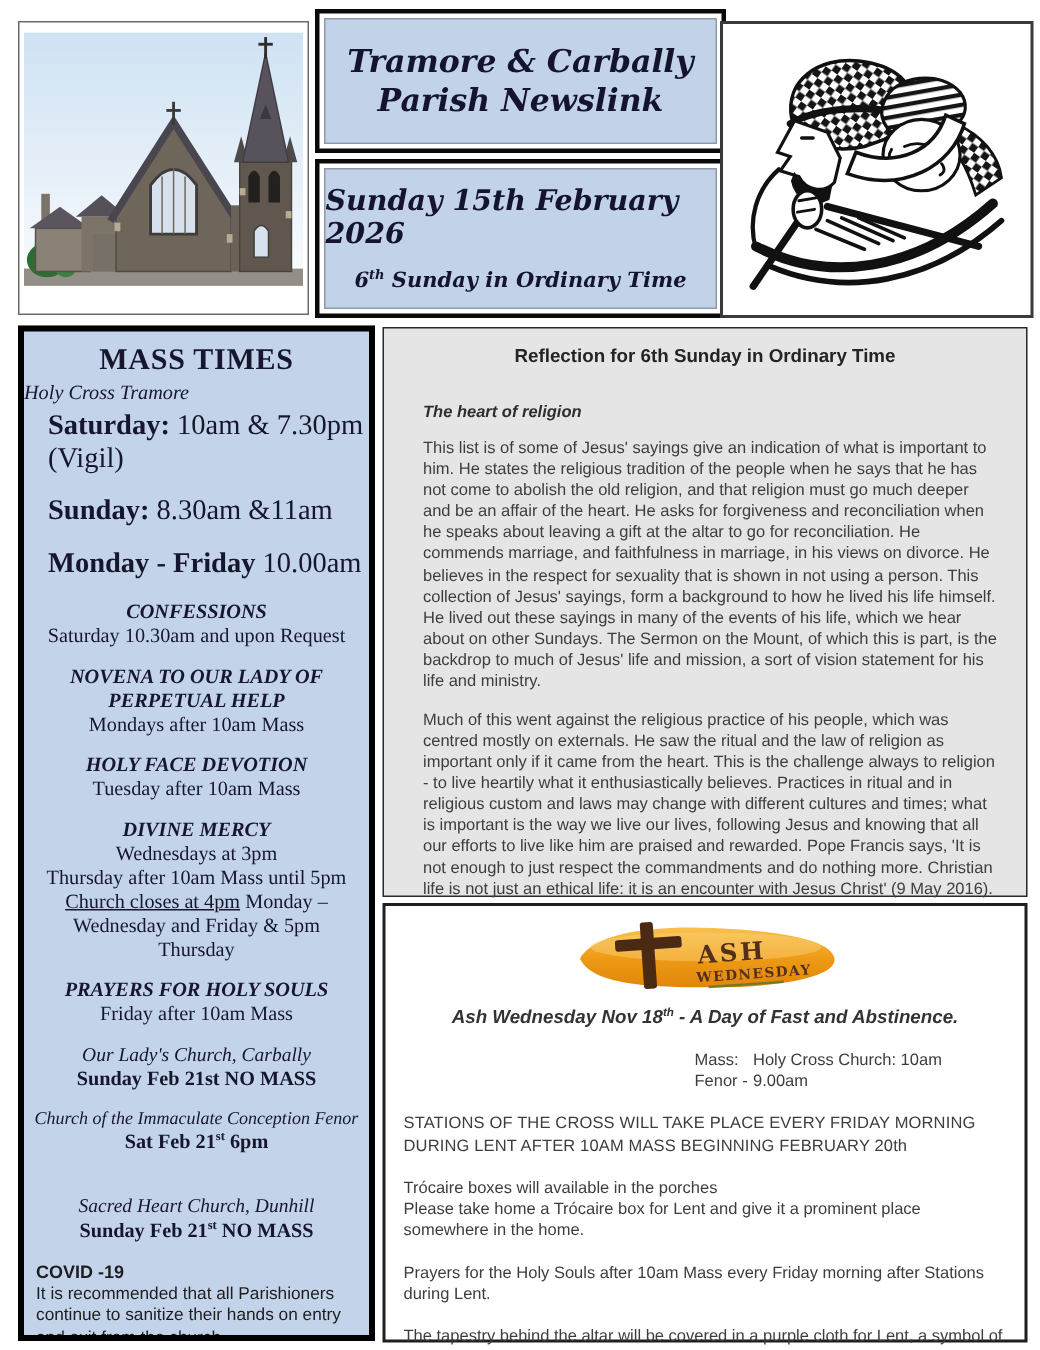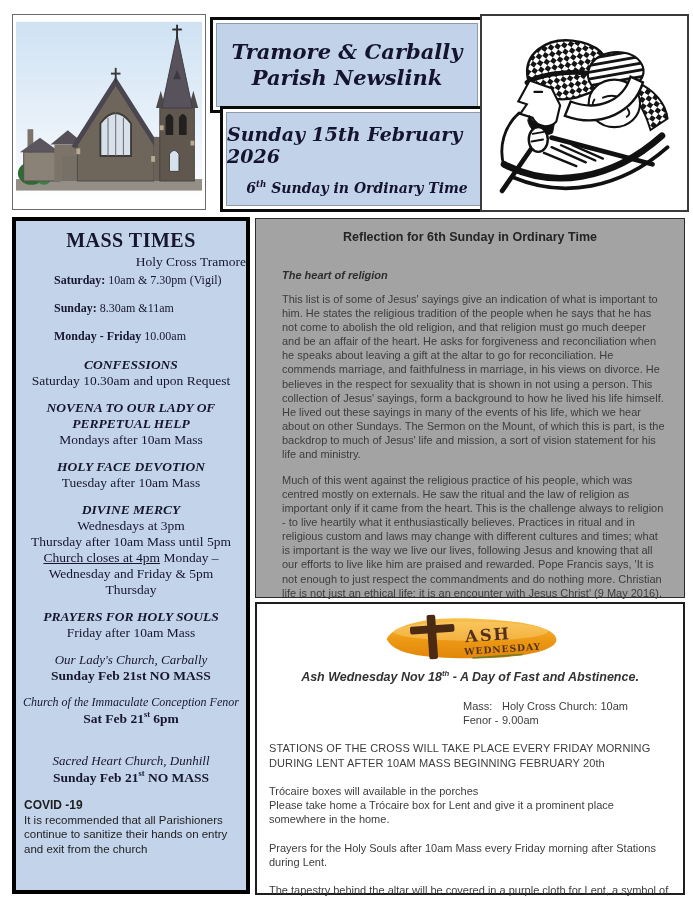--- a/index.html
+++ b/index.html
@@ -7,47 +7,47 @@
         font-family:"Liberation Sans",sans-serif;}
 
   
   .photo-box{position:absolute;background:#fff;border:1px solid #6b6b6b;padding:3px;}
   #church-box{left:12px;top:14px;width:186px;height:188px;}
   #embrace-box{left:480px;top:14px;width:199px;height:188px;border-width:2px;border-color:#3a3a3a;}
 
   .dbl-box{position:absolute;border:3px solid #0a0a0a;background:#fff;padding:3px;}
   .dbl-inner{width:100%;height:100%;box-sizing:border-box;border:1px solid #8f9aa8;
              background:#c2d3e9;display:flex;flex-direction:column;align-items:center;justify-content:center;}
-  #title-box{left:210px;top:17px;width:262px;height:84px;}
-  #date-box{left:220px;top:106px;width:262px;height:94px;}
+  #title-box{left:210px;top:6px;width:262px;height:84px;}
+  #date-box{left:210px;top:106px;width:262px;height:94px;}
   .script{font-family:"DejaVu Serif",serif;font-style:italic;font-weight:700;color:#14142e;}
   .title-line{font-size:21px;line-height:1.25;}
   .date-line{font-size:19px;}
   .date-sub{font-size:14px;margin-top:12px;}
   sup.sp{font-size:0.62em;vertical-align:super;}
 
   
   #sidebar{position:absolute;left:12px;top:217px;width:230px;height:669px;border:4px solid #000;
            background:#c3d4ea;font-family:"Liberation Serif",serif;color:#16162e;overflow:hidden;}
   .sb-title{font-size:20px;font-weight:700;text-align:center;margin-top:8px;letter-spacing:.5px;}
-  .sb-church{text-align:right;font-size:13.5px;margin-top:2px;}
-  .sb-massline{font-size:12px;padding-left:6px;margin-top:3px;margin-bottom:13px;margin-left:32px;}
+  .sb-church{font-style:italic;text-align:left;font-size:13.5px;margin-top:2px;}
+  .sb-massline{font-size:19px;padding-left:16px;margin-top:3px;margin-bottom:13px;}
   .sb-massline .lbl{font-weight:700;}
   .sb-head{font-weight:700;font-style:italic;font-size:13.5px;text-align:center;margin-top:11px;padding:0 14px;}
   .sb-line{font-size:13.5px;text-align:center;padding:0 6px;}
   .sb-ital{font-style:italic;font-size:13px;text-align:center;margin-top:11px;padding:0 4px;}
   .sb-bold{font-weight:700;font-size:13.5px;text-align:center;}
   .ul{text-decoration:underline;}
   #covid{font-family:"Liberation Sans",sans-serif;font-size:11.5px;color:#1d1d1d;
          padding:0 8px;margin-top:13px;line-height:1.25;}
   #covid .cv-title{font-weight:700;font-size:12px;}
 
   
   #reflection{position:absolute;left:255px;top:218px;width:430px;height:380px;border:1px solid #2a2a2a;
-              background:#a3a3a3;color:#3d3d3d;font-size:11px;line-height:1.28;box-sizing:border-box;}
+              background:#e5e5e5;color:#3d3d3d;font-size:11px;line-height:1.28;box-sizing:border-box;}
   .rf-head{font-weight:700;font-size:12.5px;color:#242424;text-align:center;margin-top:10px;}
   .rf-sub{font-weight:700;font-style:italic;margin:23px 20px 10px 26px;color:#2e2e2e;}
   .rf-para{margin:0 18px 12px 26px;}
   .rf-prayer{font-style:italic;text-align:center;margin:2px 0;}
   .rf-byline{text-align:right;margin:16px 30px 0 0;color:#3a3a3a;}
 
   
   #ashbox{position:absolute;left:255px;top:602px;width:430px;height:293px;border:2px solid #1e1e1e;
           background:#fff;color:#3d3d3d;font-size:11px;line-height:1.3;box-sizing:border-box;}
   .ash-logo-wrap{text-align:center;margin-top:6px;}

